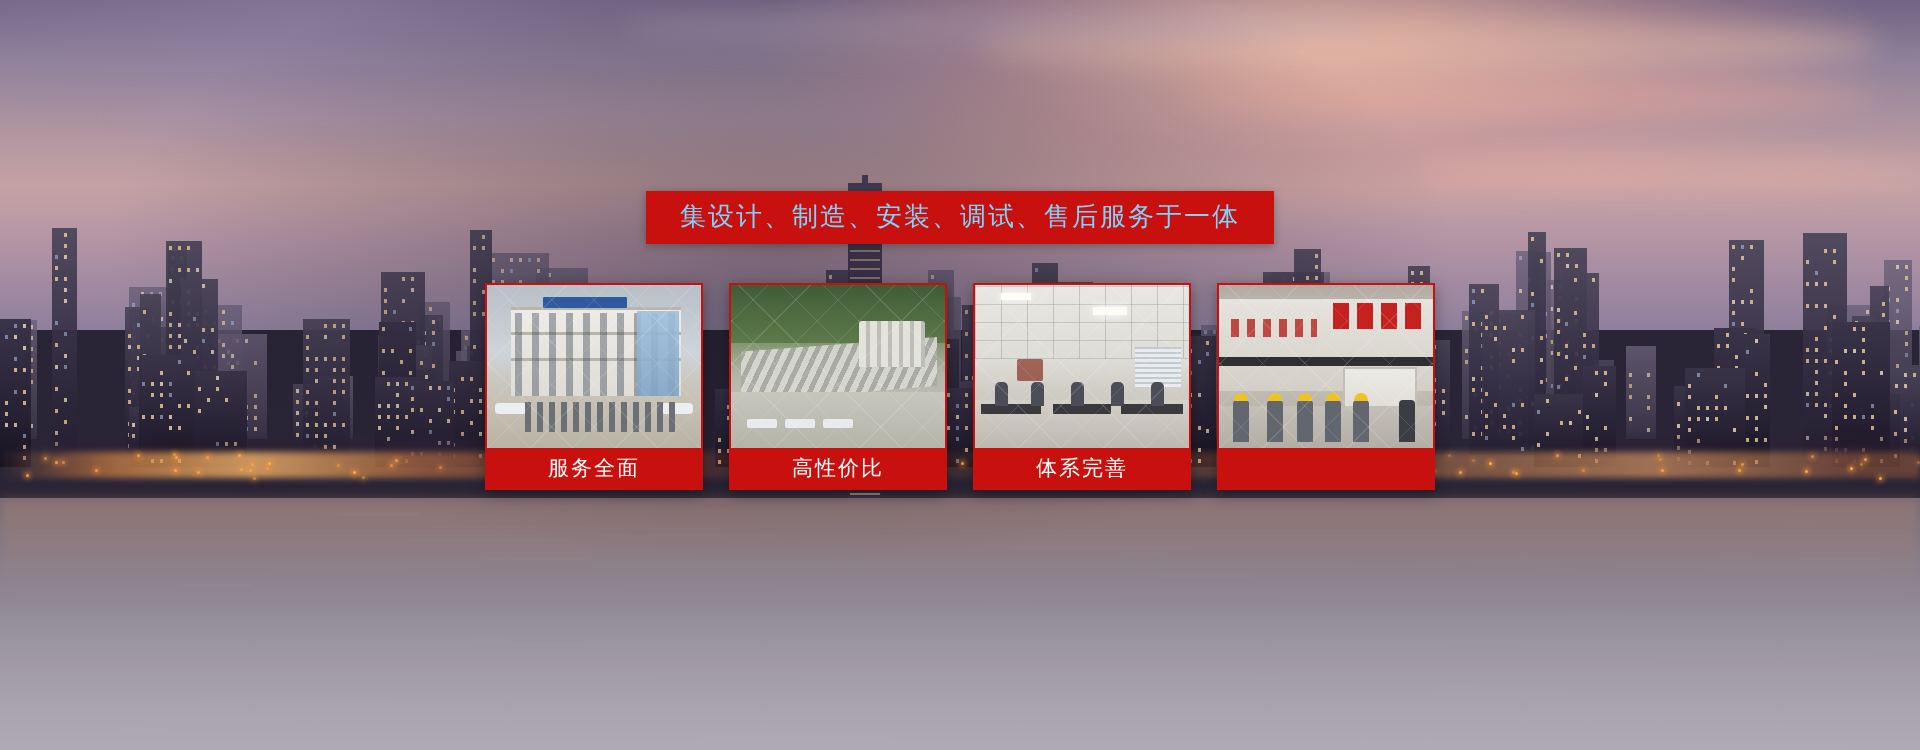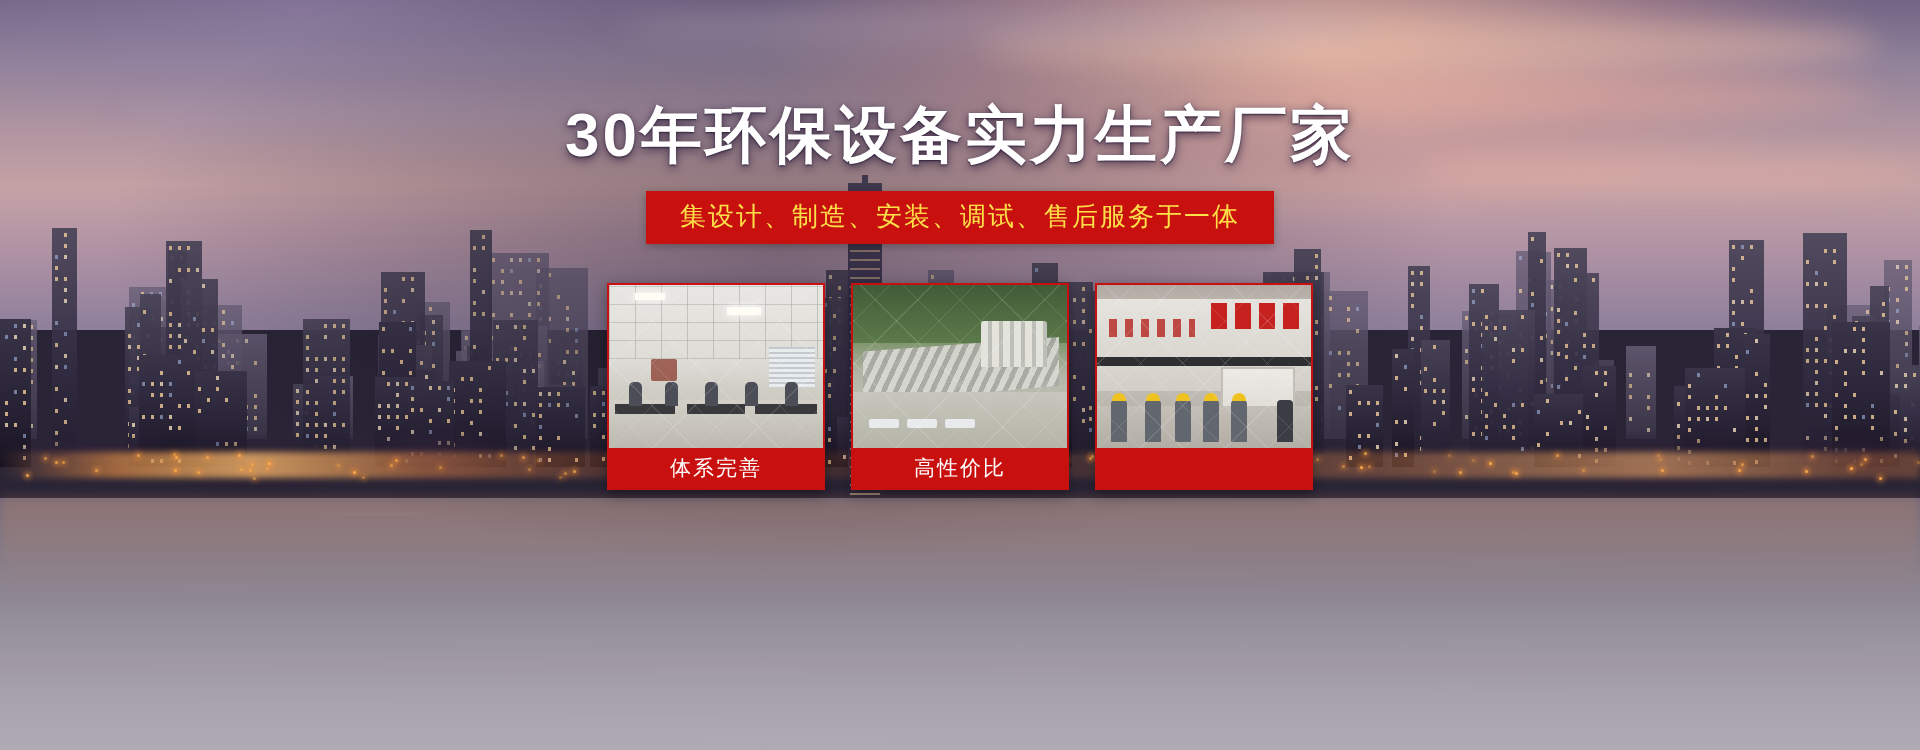--- a/index.html
+++ b/index.html
@@ -103,21 +103,21 @@
     font-size:62px; line-height:1; font-weight:bold; color:#ffffff;
     letter-spacing:3px;
     text-shadow:0 3px 10px rgba(40,25,55,.75), 0 1px 2px rgba(40,25,55,.9);
     white-space:nowrap;
   }
 
   .subbar{
     position:absolute; left:50%; transform:translateX(-50%); top:191px;
     background:#c8110f;
     padding:9px 34px 11px;
-    font-size:26px; line-height:1.25; color:#fde047; letter-spacing:2px;
+    font-size:26px; line-height:1.25; color:#7dd3fc; letter-spacing:2px;
     white-space:nowrap;
     box-shadow:0 2px 8px rgba(0,0,0,.28);
   }
 
   
   .cards{
     position:absolute; left:50%; transform:translateX(-50%); top:283px;
     display:flex; gap:26px;
   }
   .card{
@@ -2872,60 +2872,73 @@
         <div class="ripple" style="left: 307px; top: 41px; width: 120px; opacity: 0.06;"></div>
         <div class="ripple" style="left: 318px; top: 223px; width: 189px; opacity: 0.11;"></div>
         <div class="ripple" style="left: 1724px; top: 59px; width: 31px; opacity: 0.15;"></div>
       </div>
   </div>
 
   <div class="overlay"></div>
 
   <div class="content">
 
-    <div class="headline">30年环保设备实力生产厂家</div>
 
     <div class="subbar">集设计、制造、安装、调试、售后服务于一体</div>
 
     <div class="cards">
 
+      <div class="card">
+        <div class="card-img c1">
+          <div class="bldg"></div>
+            <div class="wins"></div>
+            <div class="sign"></div>
+          <div class="glass"></div>
+            <div class="ground"></div>
+          <div class="car" style="left:8px;"></div>
+            <div class="car" style="right:8px;"></div>
+          <div class="people"></div>
+          <div class="wm"></div>
+        </div>
+        <div class="card-label">服务全面</div>
+      </div>
+
+      <div class="card">
+        <div class="card-img c2">
+          <div class="field"></div>
+            <div class="pipes"></div>
+            <div class="silos"></div>
+          <div class="pad"></div>
+          <div class="truck" style="left:16px;"></div>
+            <div class="truck" style="left:54px;"></div>
+          <div class="truck" style="left:92px;"></div>
+          <div class="wm"></div>
+        </div>
+        <div class="card-label">高性价比</div>
+      </div>
 
       <div class="card">
         <div class="card-img c3">
           <div class="ceil"></div>
             <div class="panel"></div>
             <div class="panel2"></div>
           <div class="blind"></div>
             <div class="logo"></div>
             <div class="floor"></div>
           <div class="desk" style="left:6px;width:60px;"></div>
           <div class="desk" style="left:78px;width:58px;"></div>
           <div class="desk" style="left:146px;width:62px;"></div>
           <div class="per" style="left:20px;"></div>
             <div class="per" style="left:56px;"></div>
           <div class="per" style="left:96px;"></div>
             <div class="per" style="left:136px;"></div>
           <div class="per" style="left:176px;"></div>
           <div class="wm"></div>
         </div>
         <div class="card-label">体系完善</div>
-      </div>
-
-      <div class="card">
-        <div class="card-img c2">
-          <div class="field"></div>
-            <div class="pipes"></div>
-            <div class="silos"></div>
-          <div class="pad"></div>
-          <div class="truck" style="left:16px;"></div>
-            <div class="truck" style="left:54px;"></div>
-          <div class="truck" style="left:92px;"></div>
-          <div class="wm"></div>
-        </div>
-        <div class="card-label">高性价比</div>
       </div>
 
       <div class="card">
         <div class="card-img c4">
           <div class="wall"></div>
             <div class="bigtxt"></div>
             <div class="smtxt"></div>
           <div class="strip"></div>
             <div class="door"></div>
             <div class="ground4"></div>

